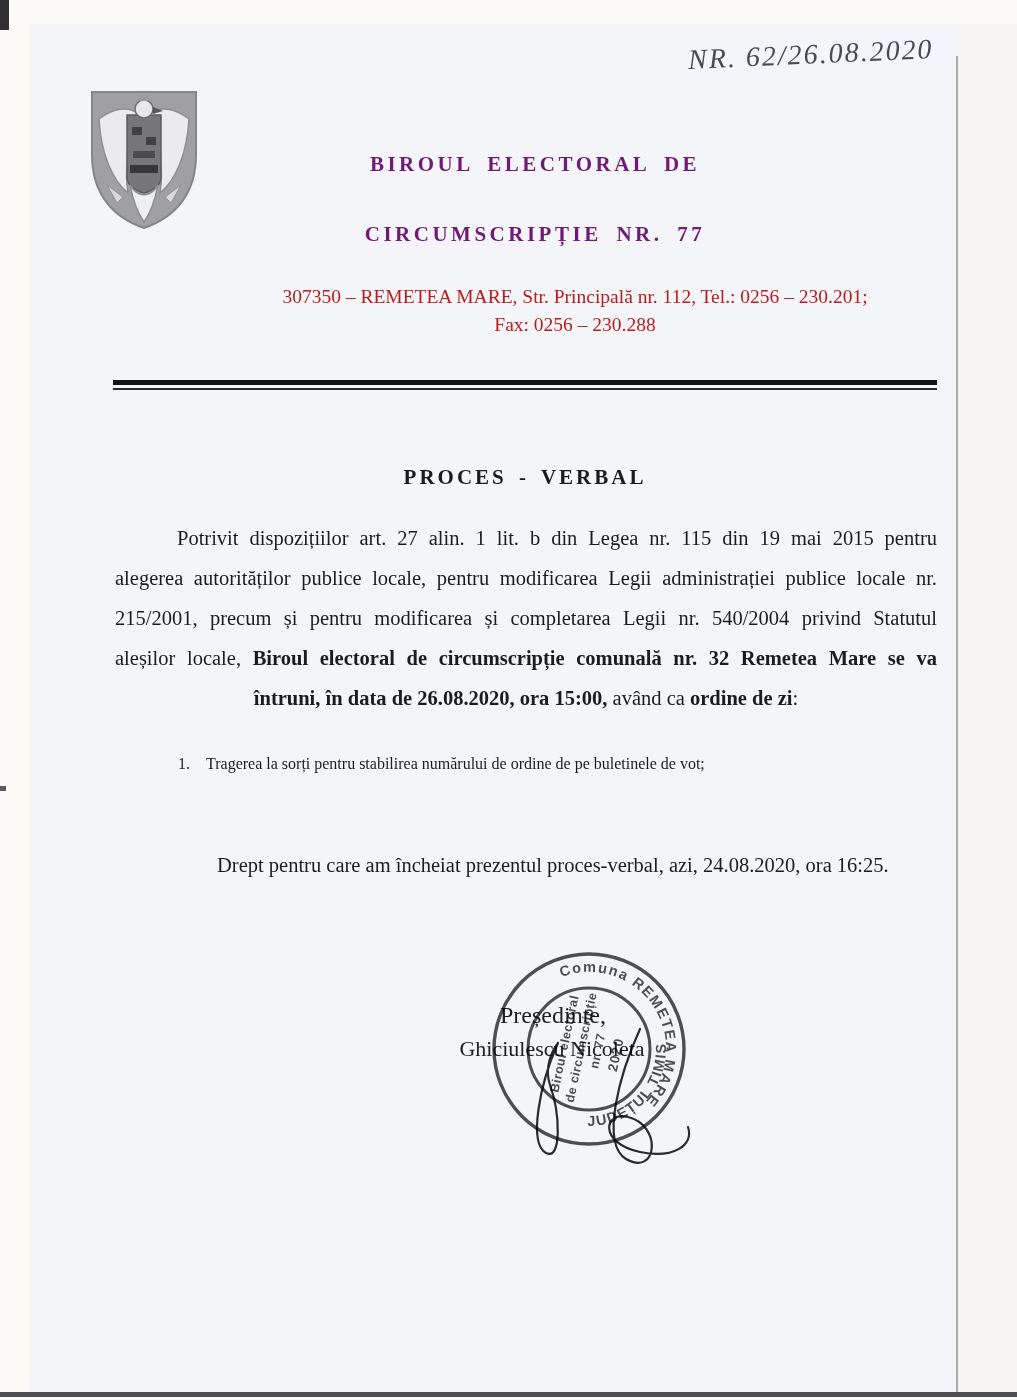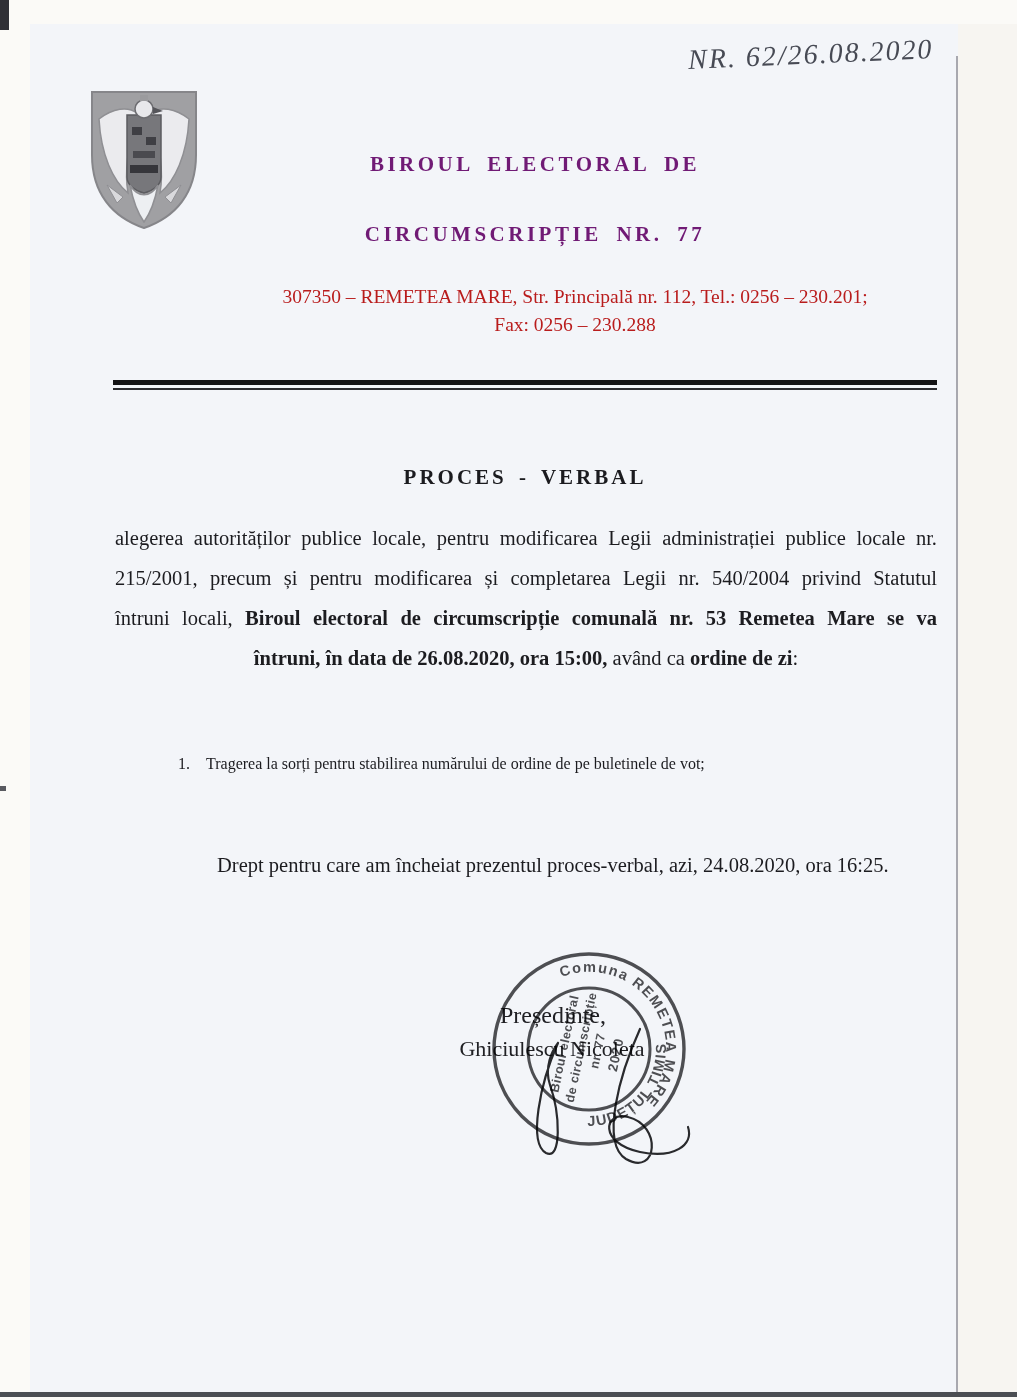--- a/index.html
+++ b/index.html
@@ -97,23 +97,24 @@
   <div class="address">
     <div>307350 – REMETEA MARE, Str. Principală nr. 112, Tel.: 0256 – 230.201;</div>
     <div>Fax: 0256 – 230.288</div>
   </div>
 
   <div class="rule"></div>
 
   <div class="doc-title">PROCES - VERBAL</div>
 
   <div class="body-par">
+    <div class="jline indent">Potrivit dispozițiilor art. 27 alin. 1 lit. b din Legea nr. 115 din 19 mai 2015 pentru</div>
     <div class="jline">alegerea autorităților publice locale, pentru modificarea Legii administrației publice locale nr.</div>
     <div class="jline">215/2001, precum și pentru modificarea și completarea Legii nr. 540/2004 privind Statutul</div>
-    <div class="jline"><span>întruni locali, </span><span class="b">Biroul electoral de circumscripție comunală nr. 53 Remetea Mare se va</span></div>
+    <div class="jline"><span>aleșilor locale, </span><span class="b">Biroul electoral de circumscripție comunală nr. 32 Remetea Mare se va</span></div>
     <div class="jline-last"><span class="b">întruni, în data de 26.08.2020, ora 15:00,</span><span> având ca </span><span class="b">ordine de zi</span><span>:</span></div>
   </div>
 
   <div class="list-line"><span class="list-num">1.</span><span>Tragerea la sorți pentru stabilirea numărului de ordine de pe buletinele de vot;</span></div>
 
   <div class="closing-line">Drept pentru care am încheiat prezentul proces-verbal, azi, 24.08.2020, ora 16:25.</div>
 
   <div class="sig-role">Președinte,</div>
   <div class="sig-name">Ghiciulescu Nicoleta</div>
 

